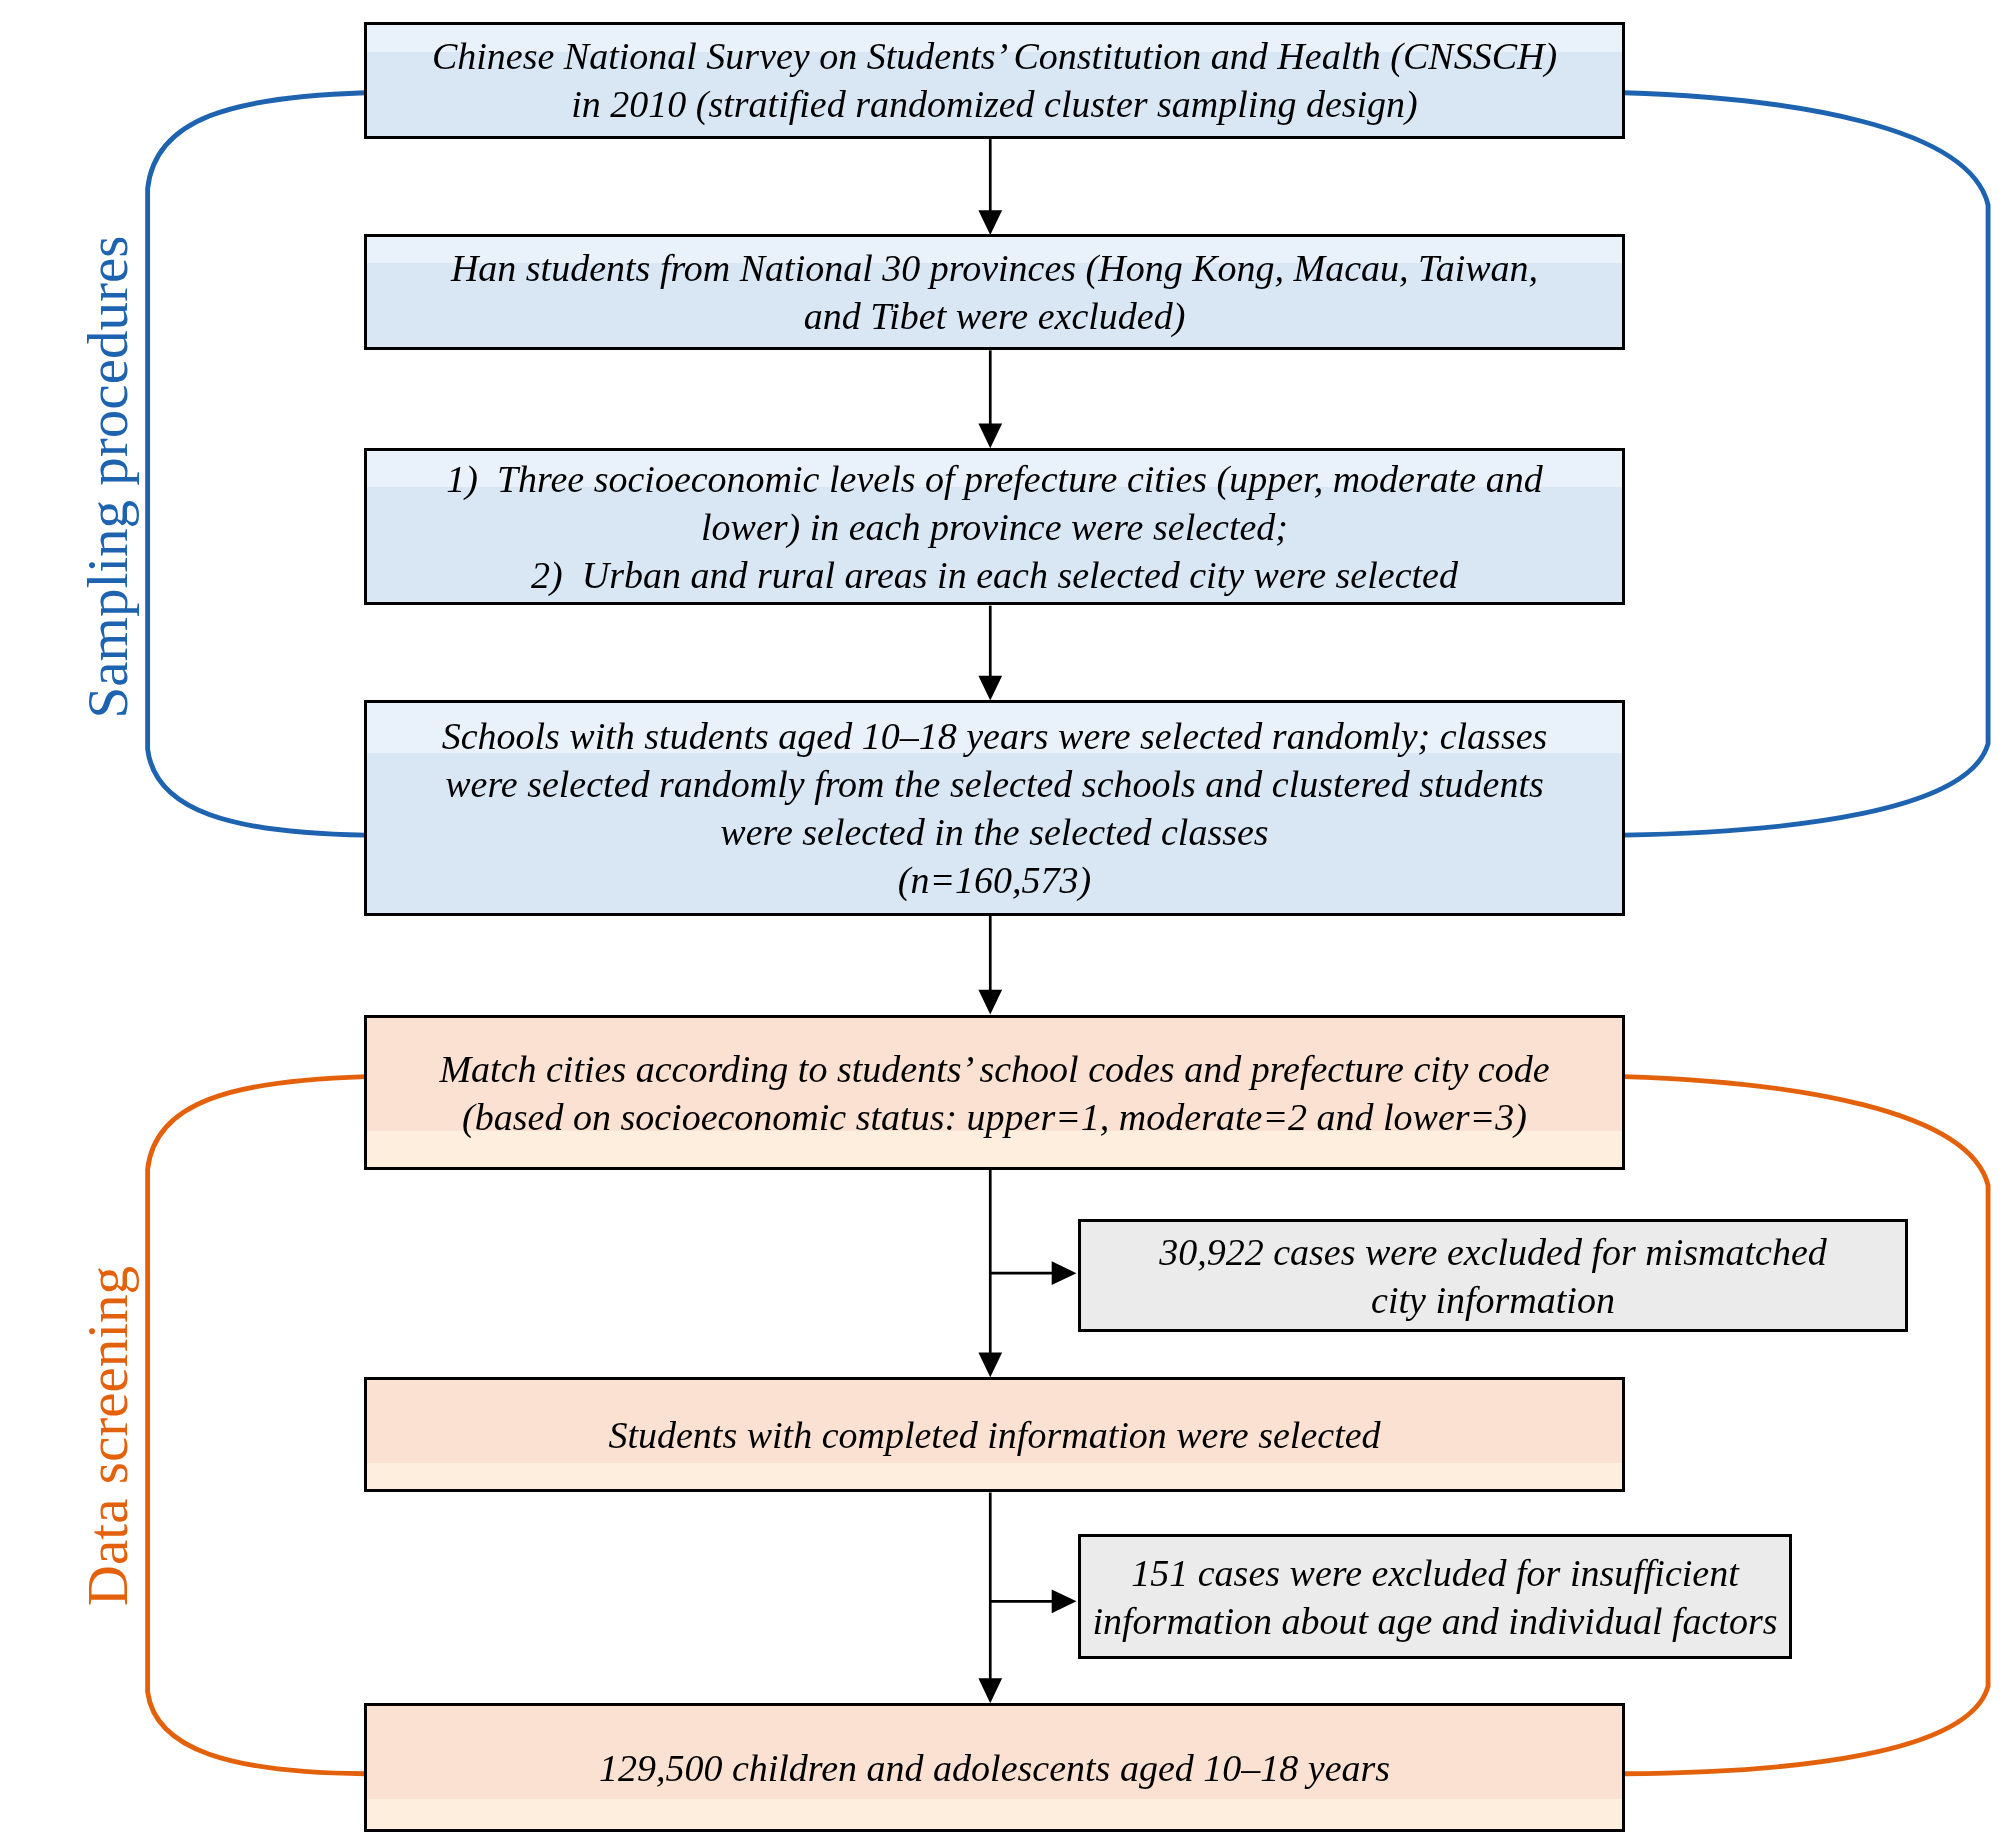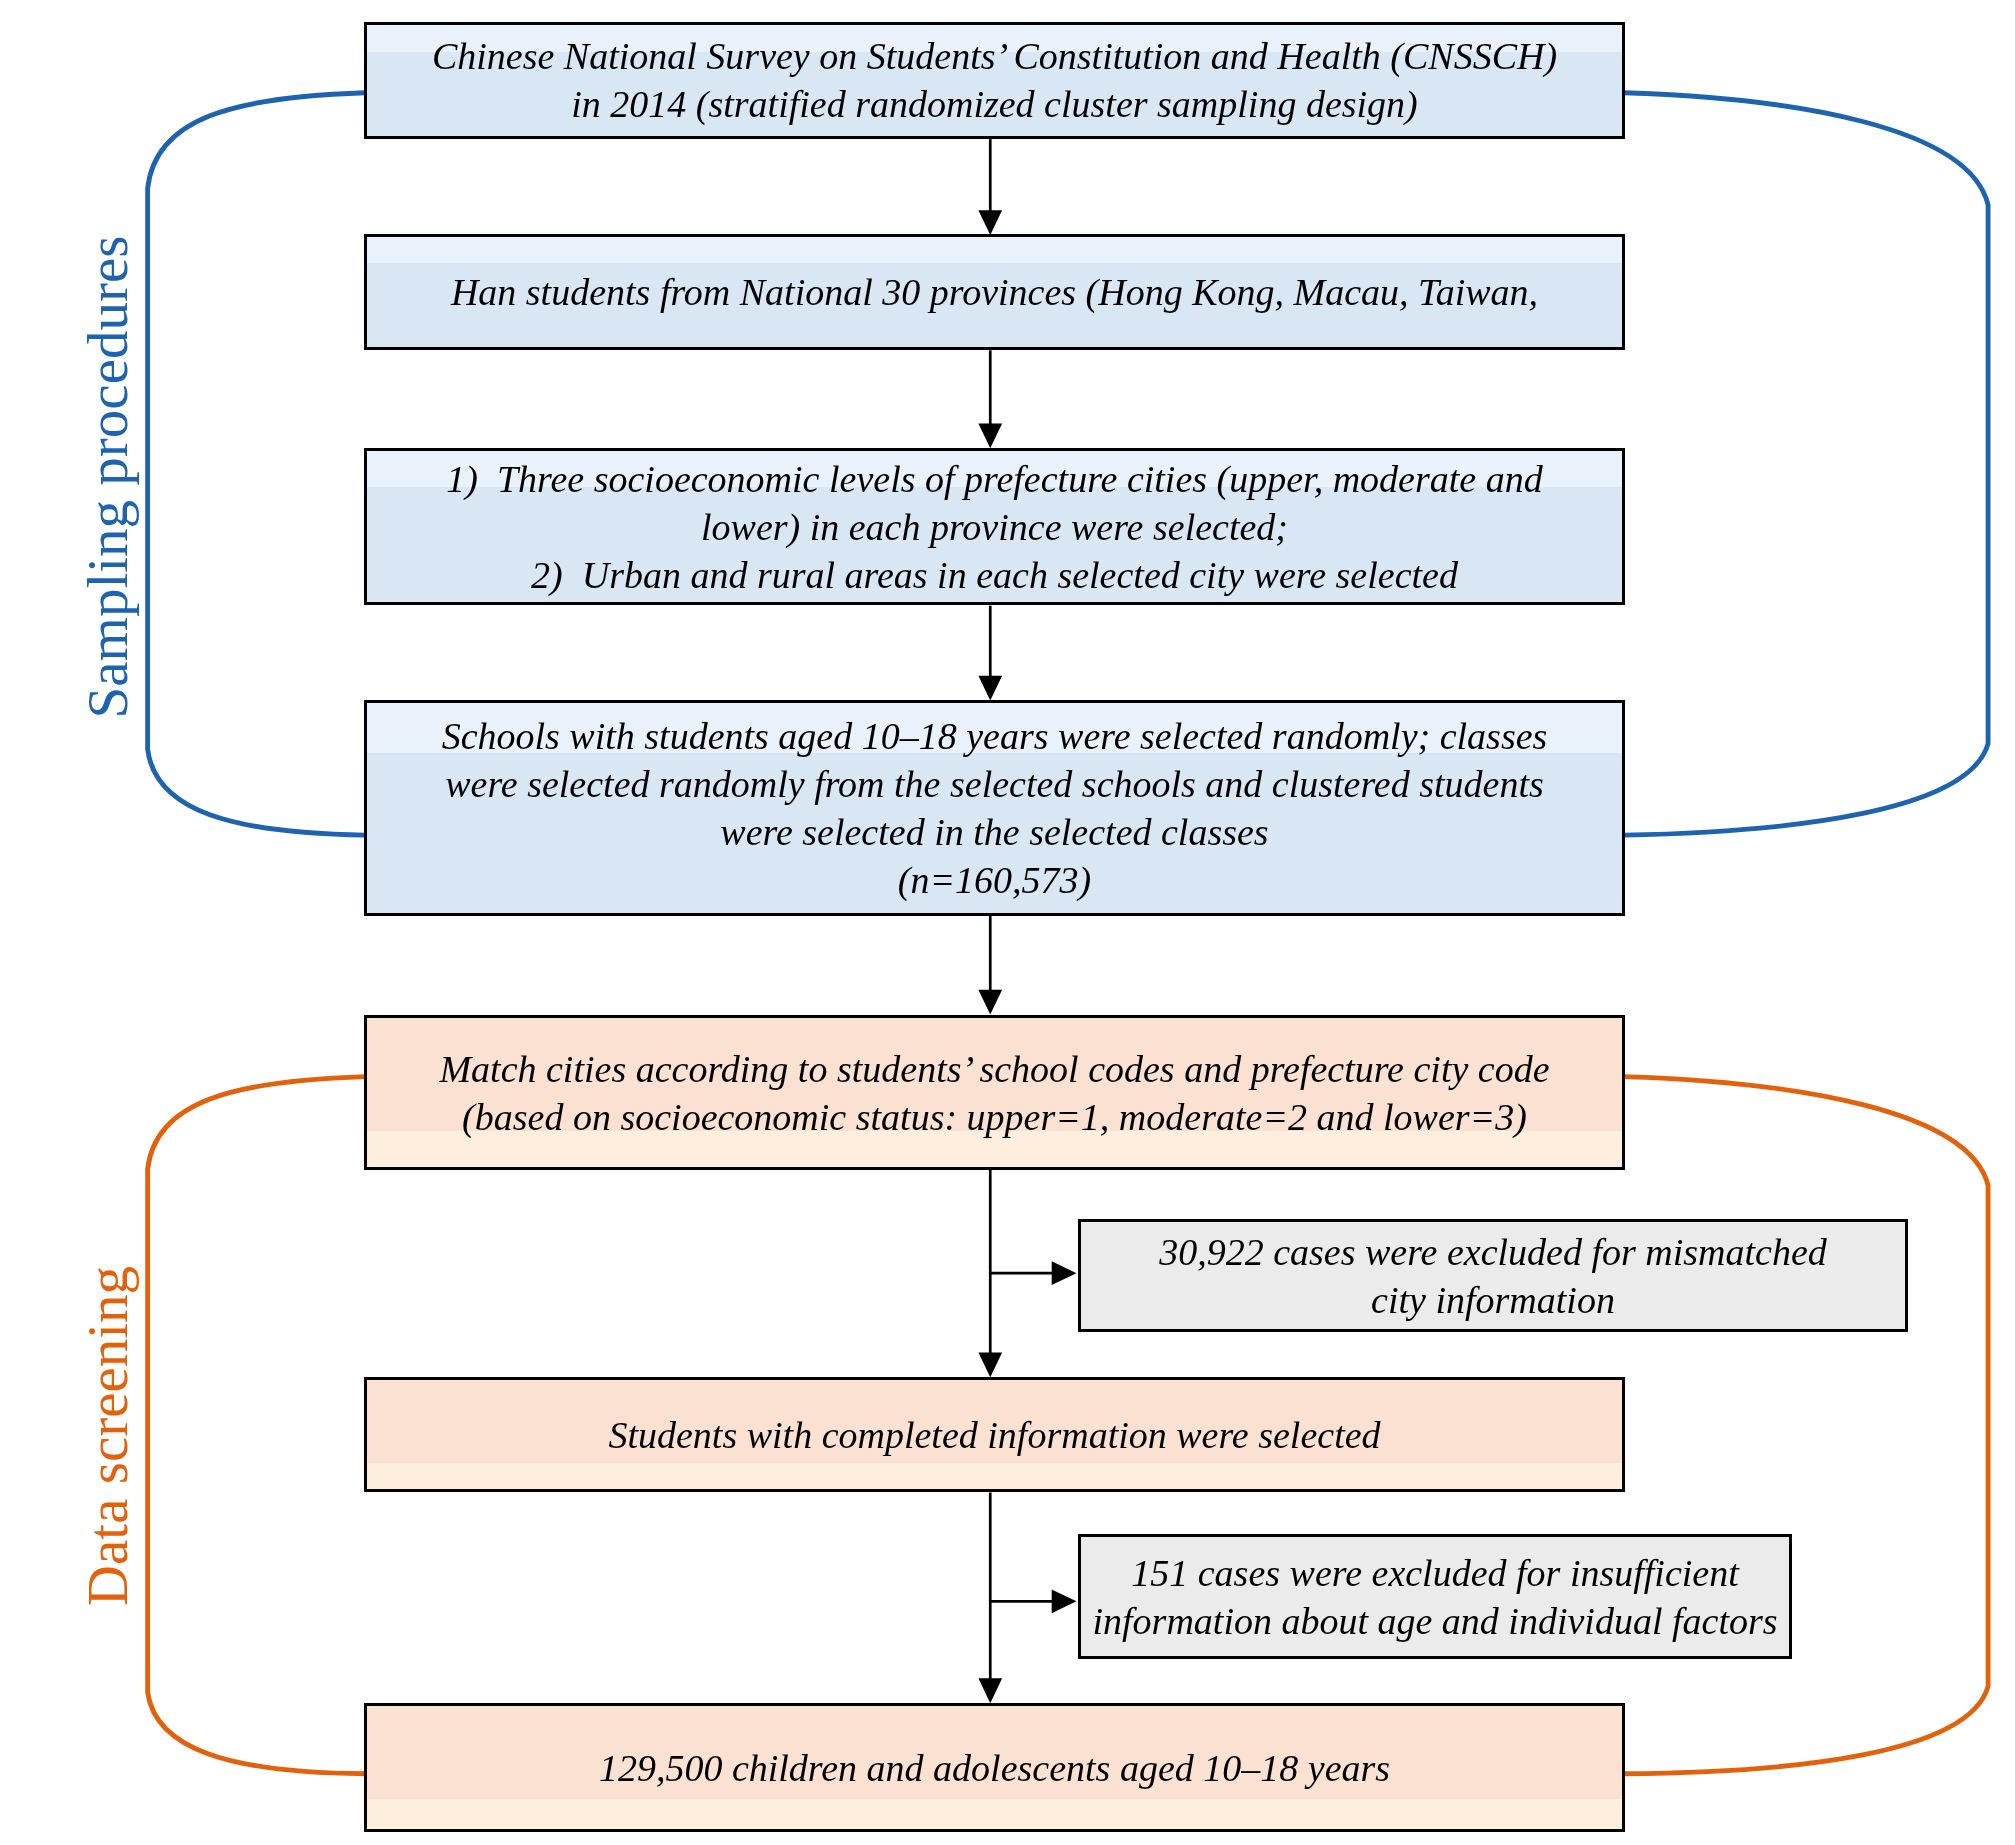--- a/index.html
+++ b/index.html
@@ -120,25 +120,26 @@
       <line x1="1838" y1="2972" x2="1954" y2="2972" stroke="#000" stroke-width="5"></line>
       <polygon points="1952,2950 1952,2994 1998,2972" fill="#000"></polygon>
     </g>
   </svg>
 
   <div class="vlabel blue-label">Sampling procedures</div>
   <div class="vlabel orange-label">Data screening</div>
 
   <div class="box blue b1">
     <div class="ln">Chinese National Survey on Students’ Constitution and Health (CNSSCH)</div>
-    <div class="ln">in 2014 (stratified randomized cluster sampling design)</div>
+    <div class="ln">in 2010 (stratified randomized cluster sampling design)</div>
   </div>
 
   <div class="box blue b2">
     <div class="ln">Han students from National 30 provinces (Hong Kong, Macau, Taiwan,</div>
+    <div class="ln">and Tibet were excluded)</div>
   </div>
 
   <div class="box blue b3">
     <div class="ln">1)&nbsp;&nbsp;Three socioeconomic levels of prefecture cities (upper, moderate and</div>
     <div class="ln">lower) in each province were selected;</div>
     <div class="ln">2)&nbsp;&nbsp;Urban and rural areas in each selected city were selected</div>
   </div>
 
   <div class="box blue b4">
     <div class="ln">Schools with students aged 10–18 years were selected randomly; classes</div>

